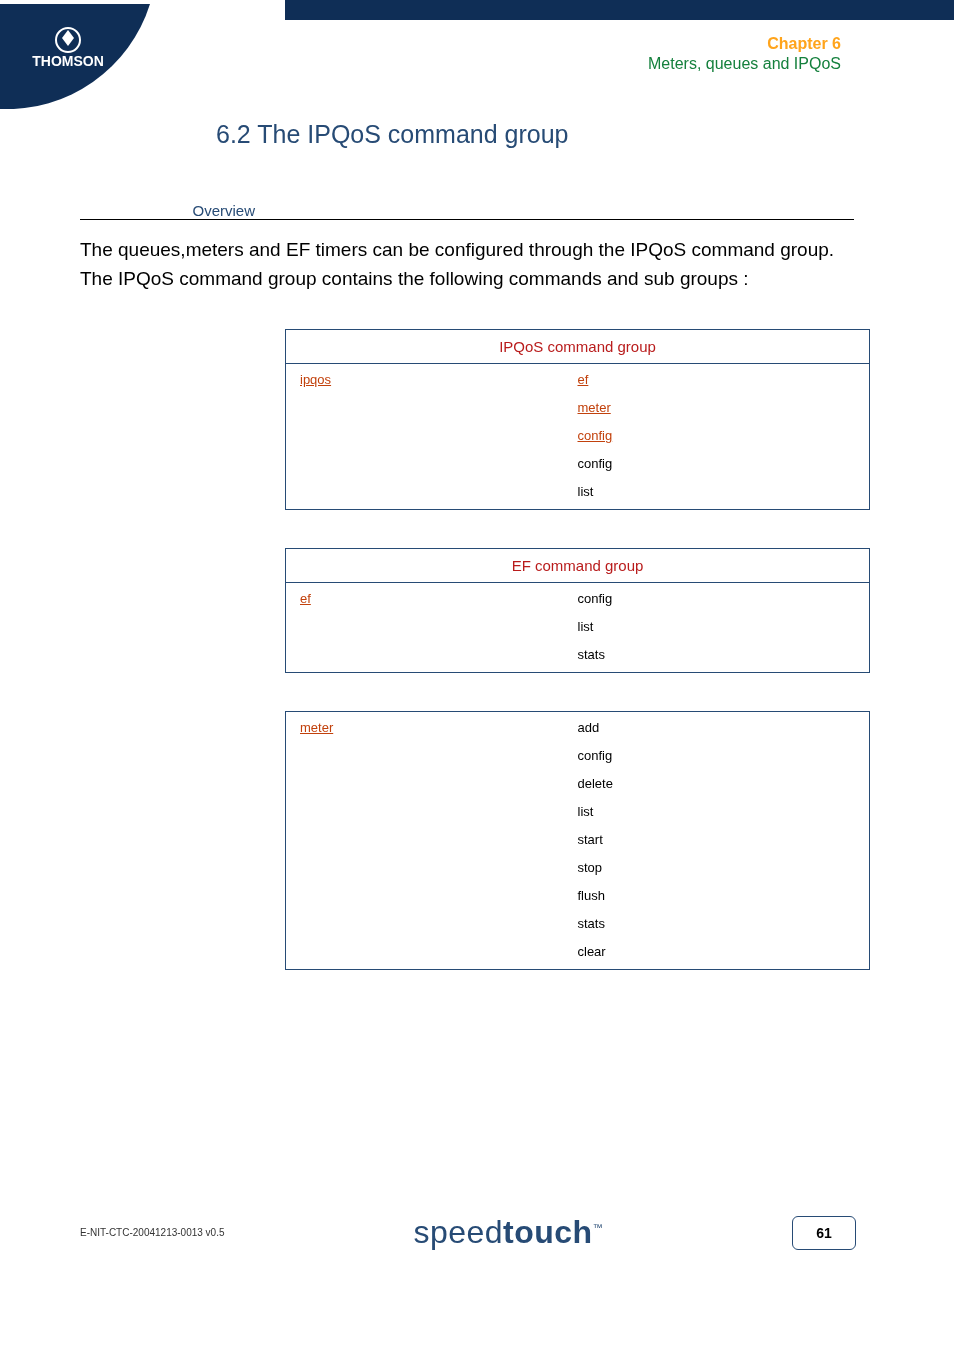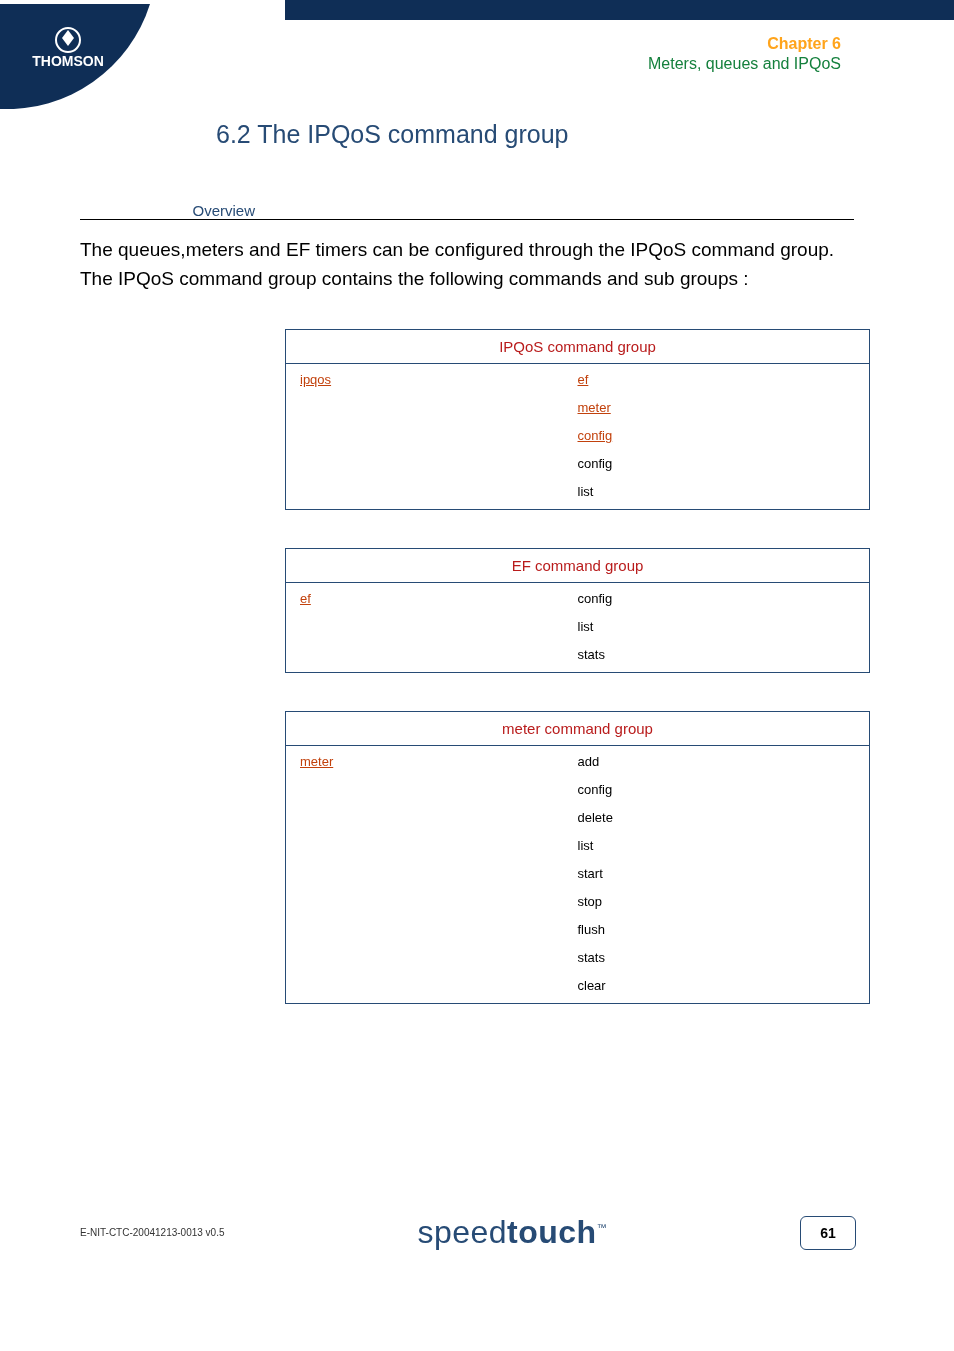--- a/index.html
+++ b/index.html
@@ -129,21 +129,21 @@
     font-size: 32px;
     font-weight: 300;
     letter-spacing: 0.5px;
     position: relative;
   }
   .brand b { font-weight: 700; }
   .brand sup { font-size: 10px; vertical-align: super; }
   .pagenum-box {
     border: 1.5px solid #274b75;
     border-radius: 6px;
-    width: 56px;
+    width: 64px;
     height: 34px;
     display: flex;
     align-items: center;
     justify-content: center;
     font-weight: bold;
     font-size: 14px;
     color: #000;
   }
 </style>
 </head>
@@ -203,21 +203,20 @@
             <div class="col">
               <span>config</span>
               <span>list</span>
               <span>stats</span>
             </div>
           </div>
         </div>
       </div>
       <div class="group-block">
         <div class="group-table">
-          <div class="group-title">meter command group</div>
           <div class="group-body">
             <div class="col">
               <span class="link-u">meter</span>
             </div>
             <div class="col">
               <span>add</span>
               <span>config</span>
               <span>delete</span>
               <span>list</span>
               <span>start</span>

